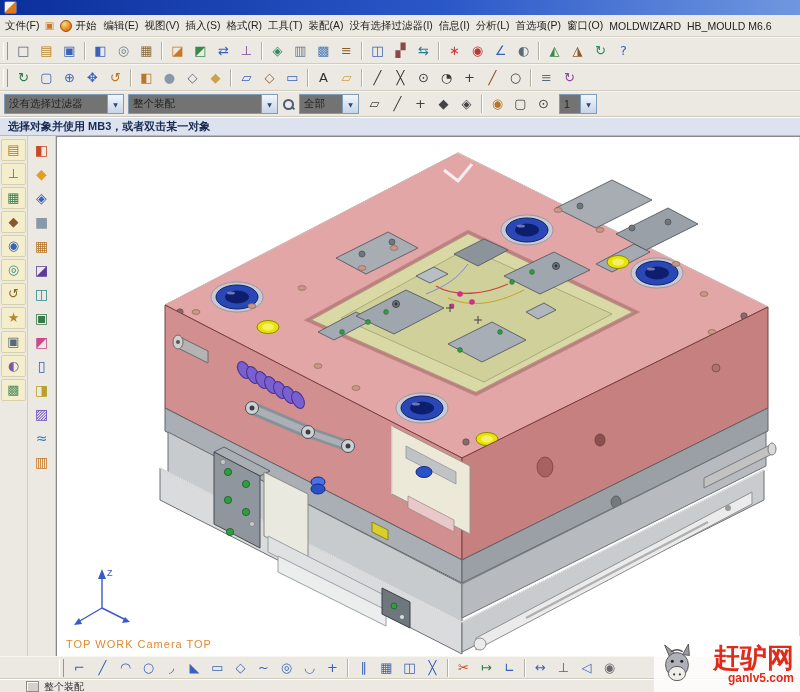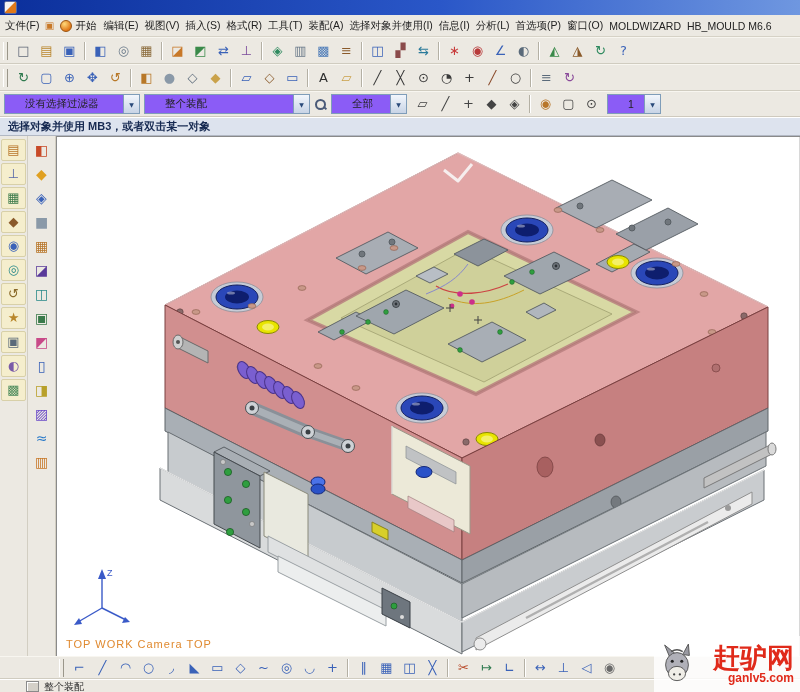--- a/index.html
+++ b/index.html
@@ -28,21 +28,21 @@
     border-top:1px solid #f8f6f0;border-bottom:1px solid #d0ccc0;}
   .tb1,.tb2{height:25px;}
   .ticon{flex:0 0 auto;width:21px;height:20px;line-height:20px;text-align:center;font-size:13px;
     font-family:"DejaVu Sans",sans-serif;border:1px solid transparent;border-radius:2px;cursor:default;}
   .tsep{flex:0 0 auto;width:1px;height:18px;background:#b4b0a4;border-right:1px solid #ffffff;margin:0 3px;}
   .thandle{flex:0 0 auto;width:3px;height:18px;margin:0 4px 0 1px;
     border-left:1px solid #ffffff;border-right:1px solid #9a968a;cursor:move;}
   
   .filterbar{height:24px;display:flex;align-items:center;gap:4px;padding:0 4px;background:#ece9e2;
     border-top:1px solid #f8f6f0;border-bottom:1px solid #cfcabe;}
-  .combo{height:18px;background:#8b5cf6;border:1px solid #7f9db9;display:flex;align-items:center;font-size:10.5px;padding-left:16px;}
+  .combo{height:18px;background:#737373;border:1px solid #7f9db9;display:flex;align-items:center;font-size:10.5px;}
   .combo .txt{flex:1;padding:0 4px;white-space:nowrap;overflow:hidden;}
   .combo .dd{width:15px;height:100%;display:flex;align-items:center;justify-content:center;
     font-size:6px;color:#2a4a7a;background:linear-gradient(#f2f6fc,#c8d4e6);border-left:1px solid #7f9db9;
     font-family:"DejaVu Sans",sans-serif;cursor:default;}
   .mag{width:13px;height:13px;position:relative;flex:0 0 auto;cursor:default;}
   .mag::before{content:"";position:absolute;left:1px;top:1px;width:7px;height:7px;border:2px solid #4a5a78;border-radius:50%;}
   .mag::after{content:"";position:absolute;left:9px;top:9px;width:4px;height:2px;background:#4a5a78;transform:rotate(45deg);}
   .iconstrip{display:flex;align-items:center;}
   
   .promptbar{height:17px;display:flex;align-items:center;padding:0 8px;background:#dde3ee;
@@ -84,21 +84,21 @@
   <span class="start-btn">
     <span class="start-ico"></span>
     <span>开始</span>
   </span>
   <span class="menu-item">编辑(E)</span>
   <span class="menu-item">视图(V)</span>
   <span class="menu-item">插入(S)</span>
   <span class="menu-item">格式(R)</span>
   <span class="menu-item">工具(T)</span>
   <span class="menu-item">装配(A)</span>
-  <span class="menu-item">选择对象并使用(I)</span>
+  <span class="menu-item">没有选择过滤器(I)</span>
   <span class="menu-item">信息(I)</span>
   <span class="menu-item">分析(L)</span>
   <span class="menu-item">首选项(P)</span>
   <span class="menu-item">窗口(O)</span>
   <span class="menu-item">MOLDWIZARD</span>
   <span class="menu-item">HB_MOULD M6.6</span>
 </div>
 
 <div class="toolbar tb1">
   <span class="thandle"></span>

